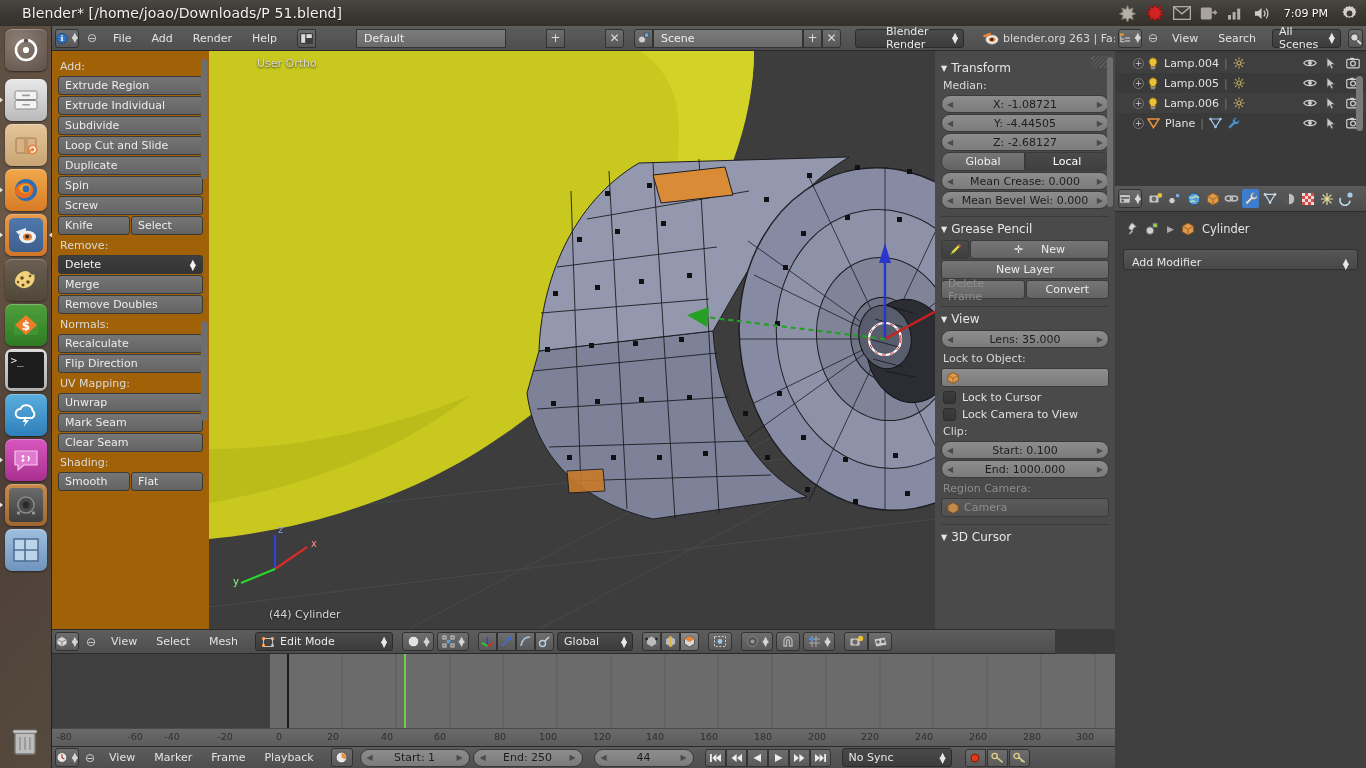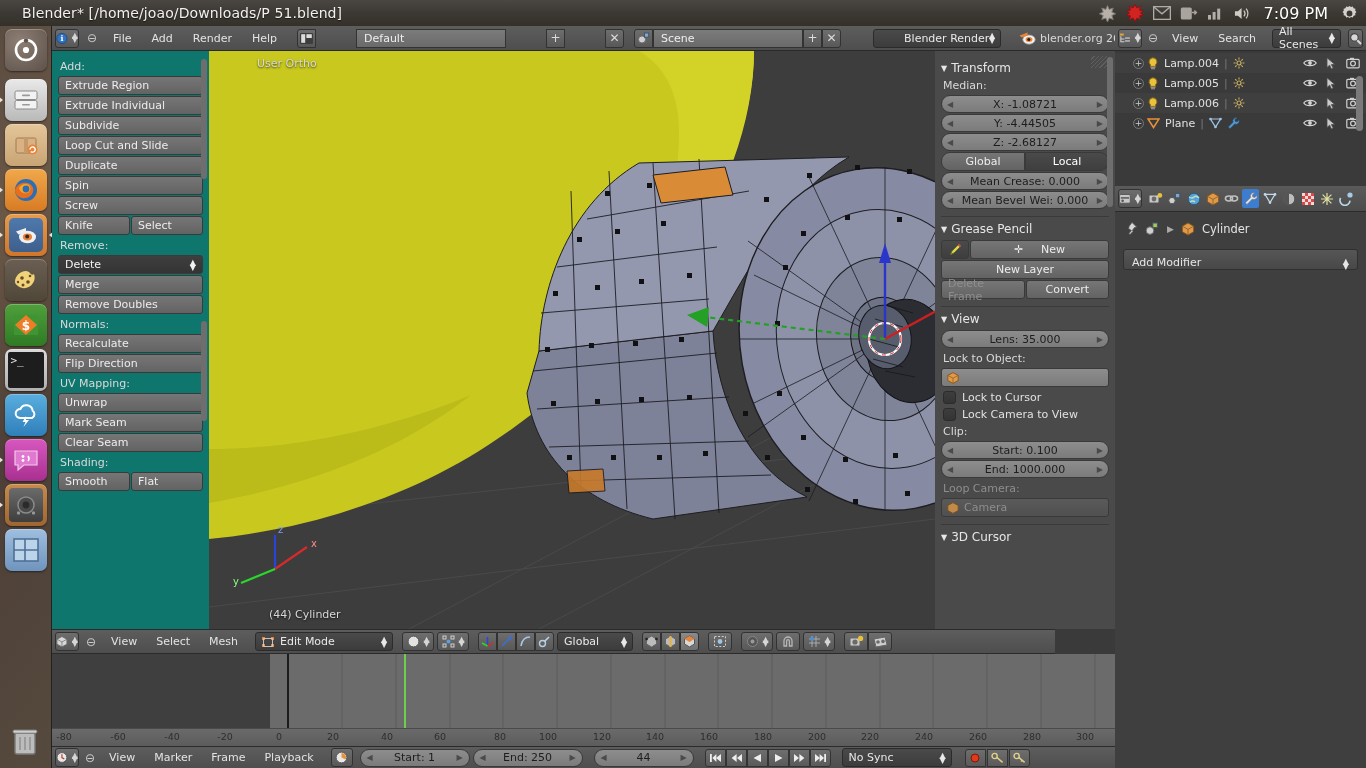--- a/index.html
+++ b/index.html
@@ -18,21 +18,21 @@
     position:absolute; left:0; top:0; width:1366px; height:26px;
     background: linear-gradient(180deg,#4a4641 0%, #3c3934 50%, #343029 100%);
     display:flex; align-items:center;
   }
   .win-title {
     margin-left:22px; font-size:14px; font-weight:normal; color:#f2f1f0;
     letter-spacing:0.1px; text-shadow:0 1px 1px rgba(0,0,0,.6);
   }
   .tray { margin-left:auto; display:flex; align-items:center; gap:9px; padding-right:8px; }
   .tray-ico { width:18px; height:18px; display:flex; align-items:center; justify-content:center; }
-  .tray-time { font-size:16px; color:#ffffff; padding:0 3px; text-shadow:0 1px 1px rgba(0,0,0,.6);}
+  .tray-time { font-size:11px; color:#ffffff; padding:0 3px; text-shadow:0 1px 1px rgba(0,0,0,.6);}
 
   
   .launcher {
     position:absolute; left:0; top:26px; width:52px; height:742px;
     background: linear-gradient(90deg, rgba(60,50,45,.92), rgba(72,60,52,.88));
     backdrop-filter: blur(2px);
     border-right:1px solid #222;
   }
   .launcher-bg {
     position:absolute; inset:0;
@@ -92,21 +92,21 @@
   .field {
     background:linear-gradient(180deg,#7b7b7b,#6a6a6a);
     border:1px solid #333; border-radius:3px; height:19px;
     display:flex;align-items:center;padding:0 7px;color:#efefef;font-size:11px;
   }
   .stat-text { font-size:11px; color:#d8d8d8; }
 
   
   .toolshelf {
     position:absolute; left:0; top:25px; width:157px; height:578px;
-    background:#0f766e; padding:5px 6px 0 6px; overflow:hidden;
+    background:#a16207; padding:5px 6px 0 6px; overflow:hidden;
   }
   .ts-label { font-size:11px; color:#d9d9d9; margin:4px 0 3px 2px; }
   .ts-btn {
     background:linear-gradient(180deg,#767676,#636363);
     border:1px solid #3a3a3a; border-radius:3px;
     height:19px; display:flex;align-items:center; padding:0 6px;
     color:#ececec; font-size:11px; margin-bottom:1px;
   }
   .ts-row { display:flex; gap:1px; margin-bottom:1px; }
   .ts-row .ts-btn { flex:1; margin-bottom:0; }
@@ -437,21 +437,21 @@
           <svg width="13" height="12" viewBox="0 0 13 12">
               <circle cx="5" cy="7.5" r="3.6" fill="#cfcfcf" stroke="#666"></circle>
               <rect x="7.5" y="1" width="4.2" height="4.2" fill="#7ea7d8" stroke="#456"></rect>
             </svg>
         </div>
         <div class="field" style="border-radius:0;width:150px;">Scene</div>
         <div class="sq-btn">+</div>
         <div class="sq-btn" style="border-radius:0 3px 3px 0;">✕</div>
       </div>
 
-      <div class="dd" style="width:128px;margin-left:28px;padding-left:30px;">
+      <div class="dd" style="width:109px;margin-left:10px;padding-left:30px;">
         <span>Blender Render</span>
         <span class="arrows">
             <span>▲</span>
             <span>▼</span>
           </span>
       </div>
 
       <span style="margin-left:14px;display:flex;align-items:center;">
         <svg width="17" height="14" viewBox="0 0 17 14">
             <ellipse cx="10" cy="8.6" rx="6.2" ry="4.6" fill="#f0f0f0" stroke="#9a9a9a" stroke-width="0.8"></ellipse>
@@ -944,21 +944,21 @@
       <div class="num-field">
         <span class="l">◀</span>
         <span>Start: 0.100</span>
         <span class="r">▶</span>
       </div>
       <div class="num-field">
         <span class="l">◀</span>
         <span>End: 1000.000</span>
         <span class="r">▶</span>
       </div>
-      <div class="ts-label" style="color:#8d8d8d;">Loop Camera:</div>
+      <div class="ts-label" style="color:#8d8d8d;">Region Camera:</div>
       <div class="obj-field muted">
         <span>
           <svg width="12" height="12" viewBox="0 0 12 12">
               <path d="M6 0.6 L11.2 3.4 L11.2 8.6 L6 11.4 L0.8 8.6 L0.8 3.4 Z" fill="#c08a4a" stroke="#7a5020"></path>
             </svg>
         </span>
         <span>Camera</span>
       </div>
 
       <div class="sep"></div>
@@ -1313,21 +1313,21 @@
             </g>
             <line x1="236" y1="0" x2="236" y2="74" stroke="#1c1c1c" stroke-width="2"></line>
           </svg>
         </div>
         <div class="tl-before"></div>
         <div class="playhead" style="left:352px;"></div>
       </div>
 
       <div class="tl-ruler">
         <div class="tick" style="left:12px;">-80</div>
-        <div class="tick" style="left:66px;">-60</div>
+        <div class="tick" style="left:83px;">-60</div>
         <div class="tick" style="left:120px;">-40</div>
         <div class="tick" style="left:173px;">-20</div>
         <div class="tick" style="left:227px;">0</div>
         <div class="tick" style="left:281px;">20</div>
         <div class="tick" style="left:335px;">40</div>
         <div class="tick" style="left:388px;">60</div>
         <div class="tick" style="left:442px;margin-left:6px;">80</div>
         <div class="tick" style="left:496px;">100</div>
         <div class="tick" style="left:550px;">120</div>
         <div class="tick" style="left:603px;">140</div>

